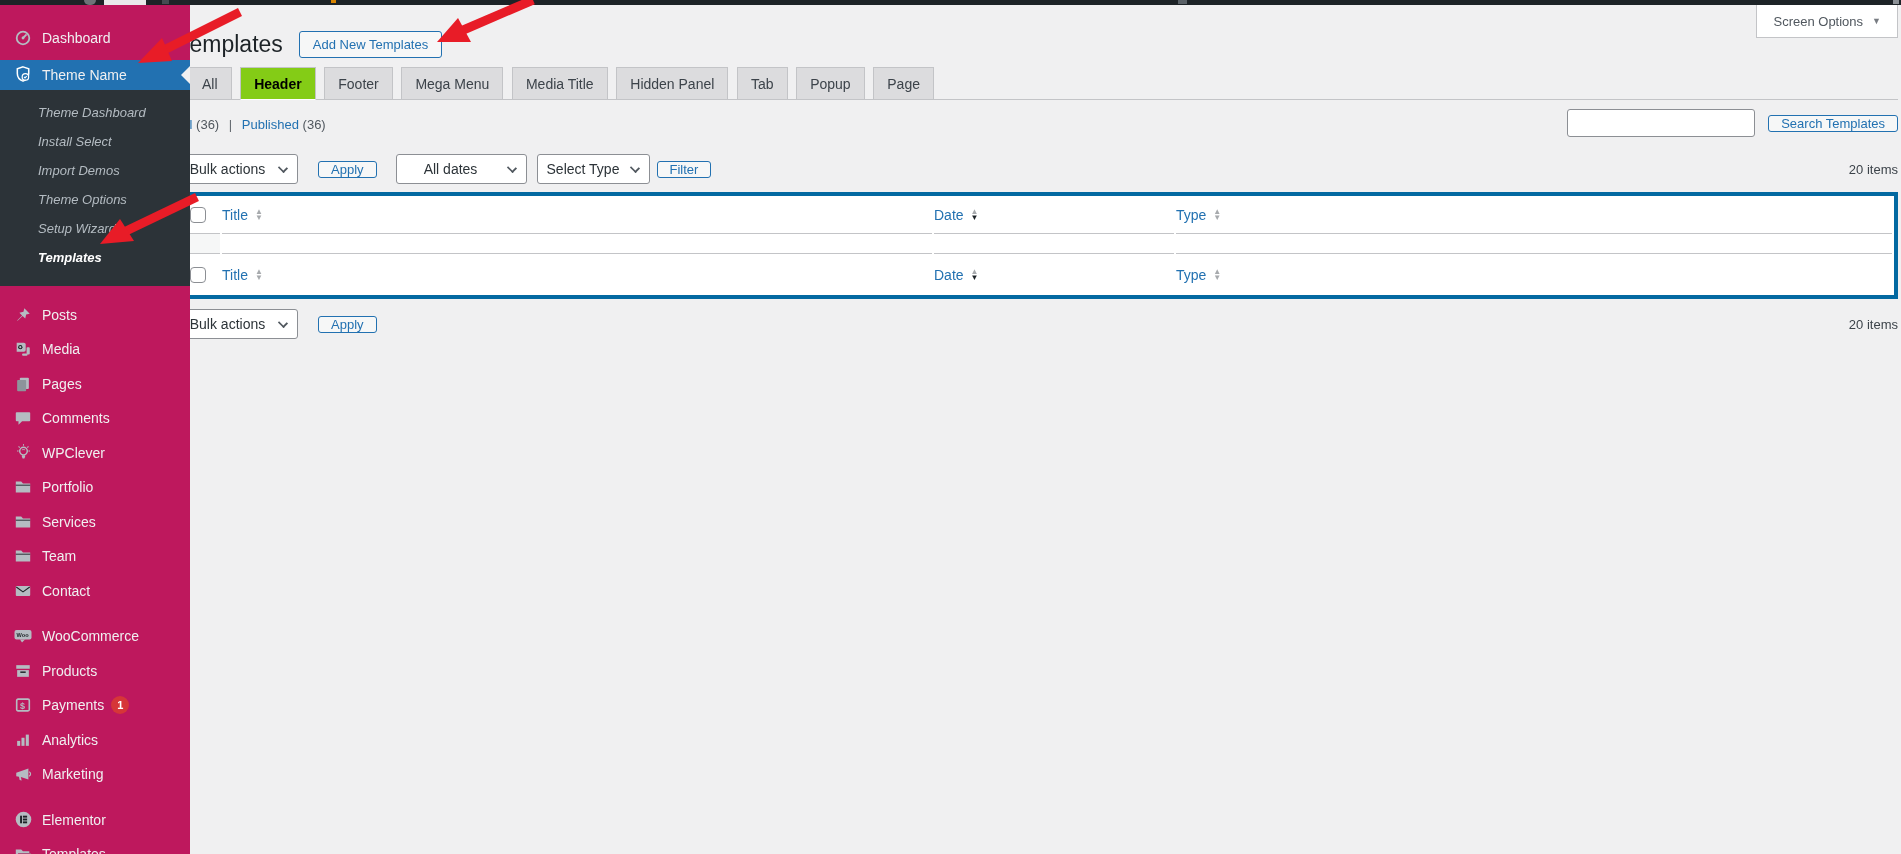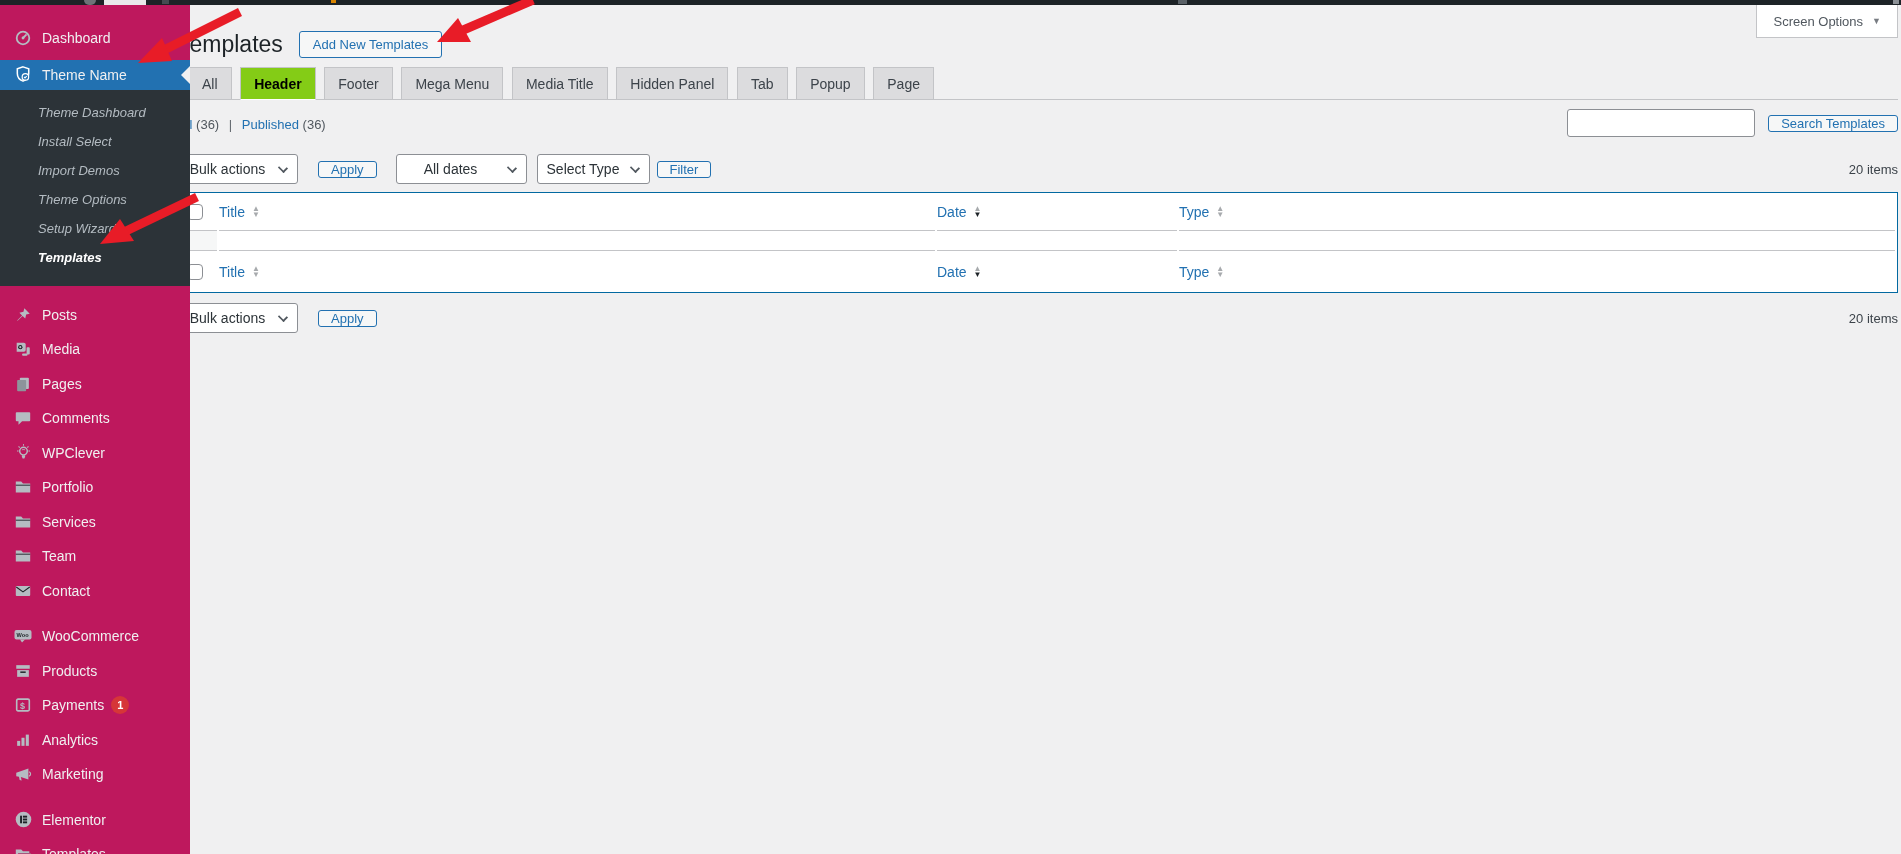--- a/index.html
+++ b/index.html
@@ -70,21 +70,21 @@
   .sel-wrap { position:relative; display:inline-block; }
   .sel-wrap select { appearance:none; -webkit-appearance:none; height:30px; border:1px solid #8c8f94;
     border-radius:3px; background:#fff; color:#2c3338; font-size:14px; font-family:inherit;
     padding:0 30px 0 9px; cursor:pointer;text-align:center; }
   .sel-wrap .chev { position:absolute; right:11px; top:10px; width:8px; height:8px; pointer-events:none;
     border-right:2px solid #50575e; border-bottom:2px solid #50575e; transform:rotate(45deg) scaleY(.8); }
   .w120 select { width:120px; } .w131 select { width:131px; } .w113 select { width:113px; }
   .ml8 { margin-left:20px; } .ml19 { margin-left:19px; } .ml10 { margin-left:10px; } .ml7 { margin-left:7px; }
   .items-count { margin-left:auto; color:#3c434a; font-size:13px; }
 
-  .table-wrap { margin-top:8px; background:#fff; border:1px solid #0369a1; }
+  .table-wrap { margin-top:8px; background:#fff; border:4px solid #0369a1; }
   table.list { width:100%; border-collapse:separate; border-spacing:2px 0; }
   table.list th { text-align:left; font-weight:400; }
   .col-cb { width:36px; }
   .col-date { width:240px; }
   .col-type { width:716px; }
   thead th { height:38px; border-bottom:1px solid #c3c4c7; }
   tr.blank td { height:20px; }
   tr.blank td { border-bottom:1px solid #c3c4c7; }
   tr.blank td.cb-cell { background:#f6f7f7; }
   tfoot th { height:41px; }

